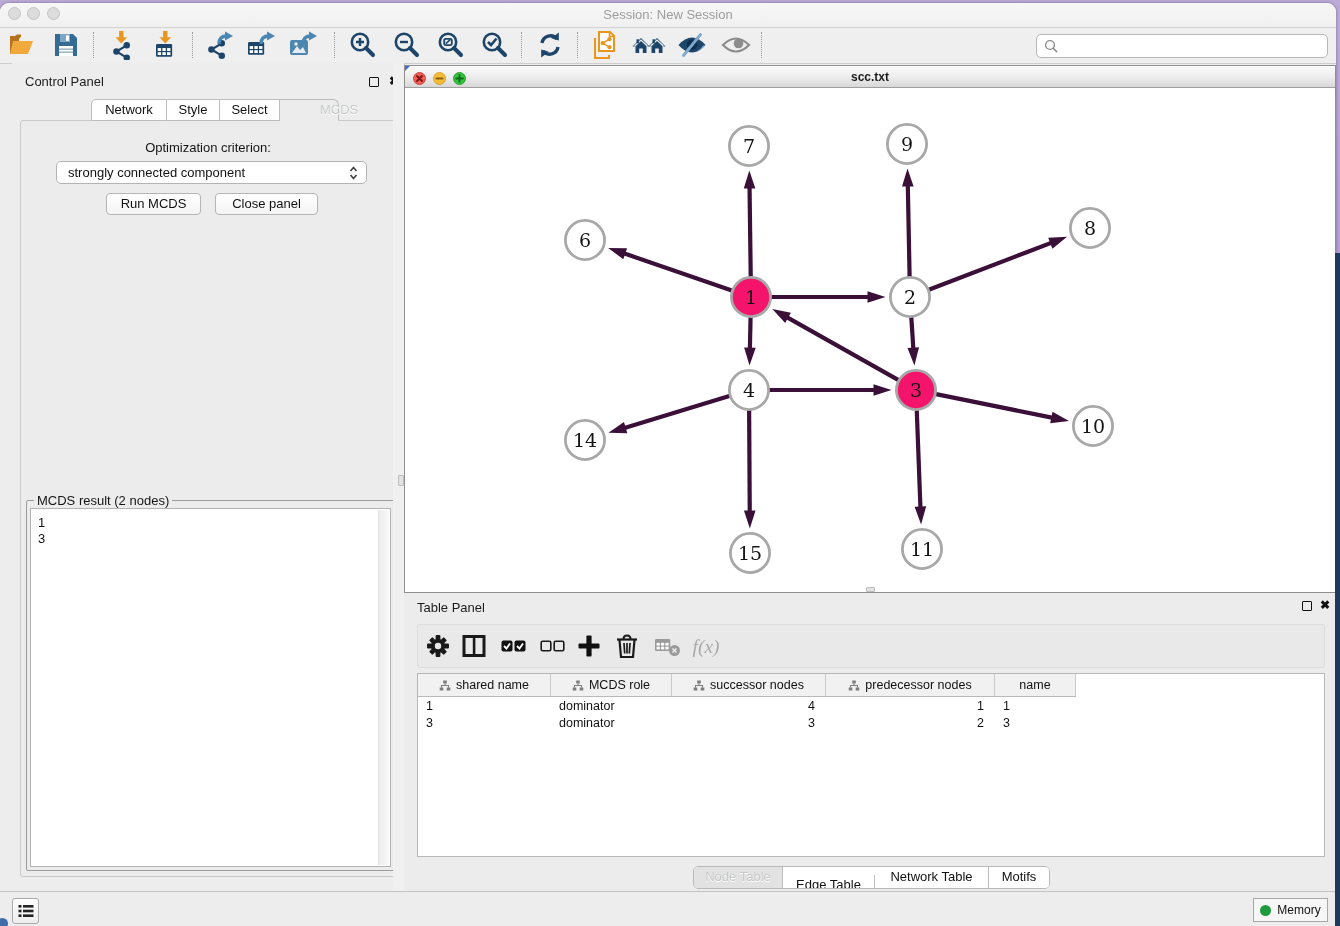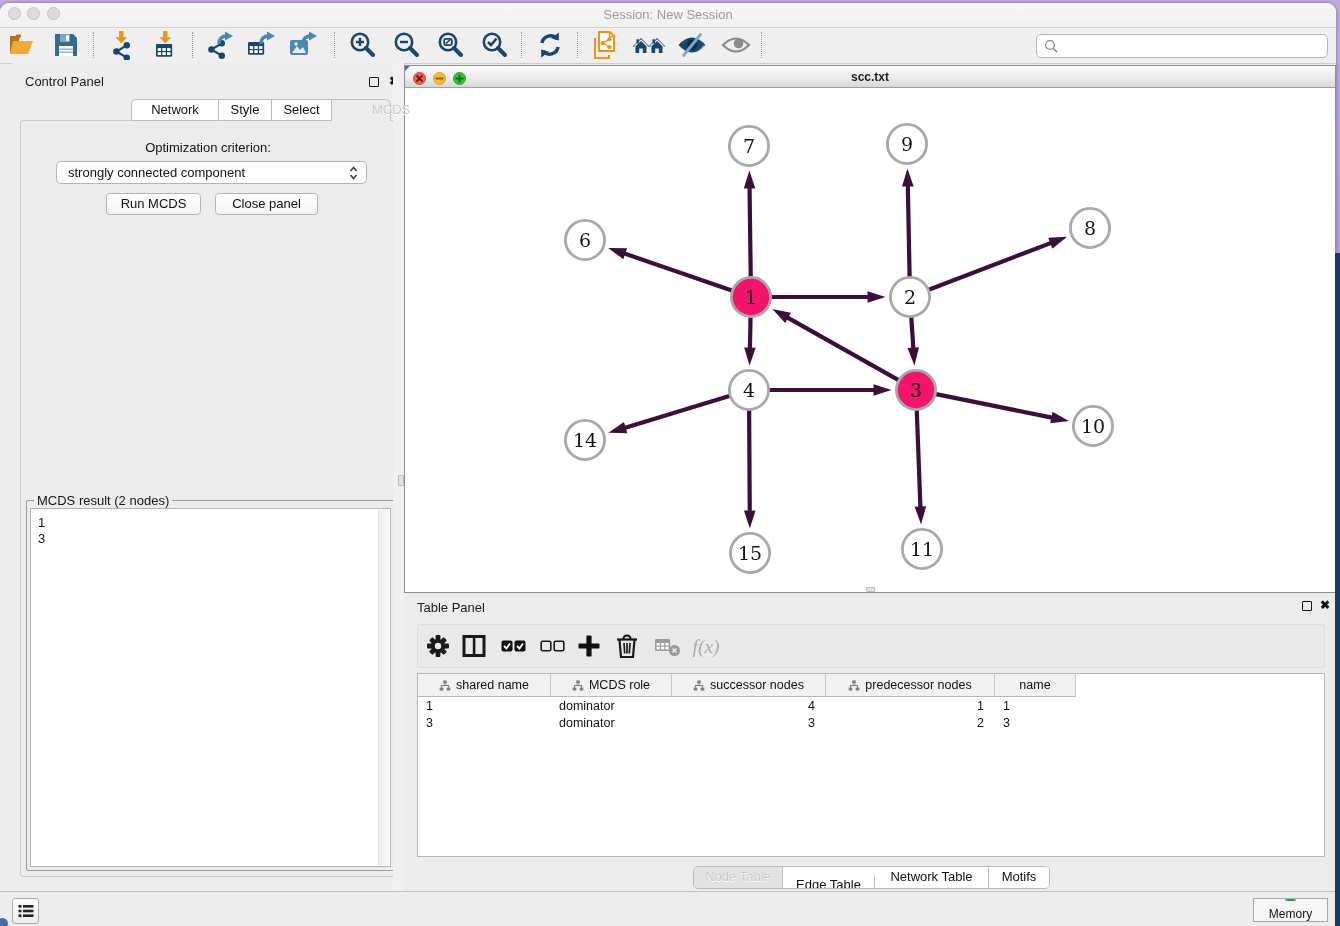--- a/index.html
+++ b/index.html
@@ -98,21 +98,21 @@
       font-size:13px;color:#111;text-align:center;line-height:19px;}
   .tp-tab:last-child{border-right:none;}
   .tp-tab.selected{background:#e2e2e2;color:#c7c9c8;text-shadow:0 1px 0 #fff;}
   
   #status-bar{position:absolute;left:0;top:888px;width:1336px;height:38px;background:#ededed;
       border-top:1px solid #c2c2c2;box-sizing:border-box;}
   #status-list-btn{position:absolute;left:12px;top:6px;width:27px;height:26px;
       background:linear-gradient(180deg,#fdfdfd,#ededed);border:1px solid #ababab;border-radius:3px;
       box-sizing:border-box;display:flex;align-items:center;justify-content:center;}
   #memory-btn{position:absolute;right:8px;top:6px;width:75px;height:24px;background:#f6f6f6;
-      border:1px solid #a9a9a9;box-sizing:border-box;display:flex;align-items:center;justify-content:center;gap:6px;flex-direction:column;}
+      border:1px solid #a9a9a9;box-sizing:border-box;display:flex;align-items:center;justify-content:center;gap:6px;}
   #memory-dot{width:11px;height:11px;border-radius:50%;background:#1f9a3c;}
   #memory-label{font-size:12px;color:#111;}
   
   #right-navy{position:absolute;right:0;top:253px;width:5px;height:673px;background:#1b3a5c;}
   #bl-dot{position:absolute;left:-3px;top:918px;width:11px;height:11px;border-radius:50%;background:#3f6fa8;}
 </style>
 </head>
 <body>
 
 <div id="scene">
@@ -305,21 +305,21 @@
           </span>
           <input id="search-input" type="text" placeholder="" style="">
         </div>
       </div>
 
     <div id="control-panel">
       <div id="cp-title">Control Panel</div>
       <div class="panel-float-btn" style="left:357px;top:14px"></div>
       <div class="panel-close-btn" style="left:377px;top:11px">✖</div>
       <div id="cp-tabs">
-          <div class="cp-tab first" style="width: 88px; margin-left: 40px;">Network</div>
+          <div class="cp-tab first" style="width: 76px;">Network</div>
           <div class="cp-tab" style="width: 53px;">Style</div>
           <div class="cp-tab" style="width: 60px;">Select</div>
           <div class="cp-tab last selected" style="width: 59px; padding-left: 40px;">MCDS</div>
         </div>
       <div id="cp-pane"></div>
       <div id="opt-select">
         <span class="sel-text">strongly connected component</span>
         <svg class="chevrons" viewBox="0 0 9 16">
           <path d="M1.5 6 L4.5 2.5 L7.5 6" fill="none" stroke="#444" stroke-width="1.7"></path>
           <path d="M1.5 10 L4.5 13.5 L7.5 10" fill="none" stroke="#444" stroke-width="1.7"></path>

